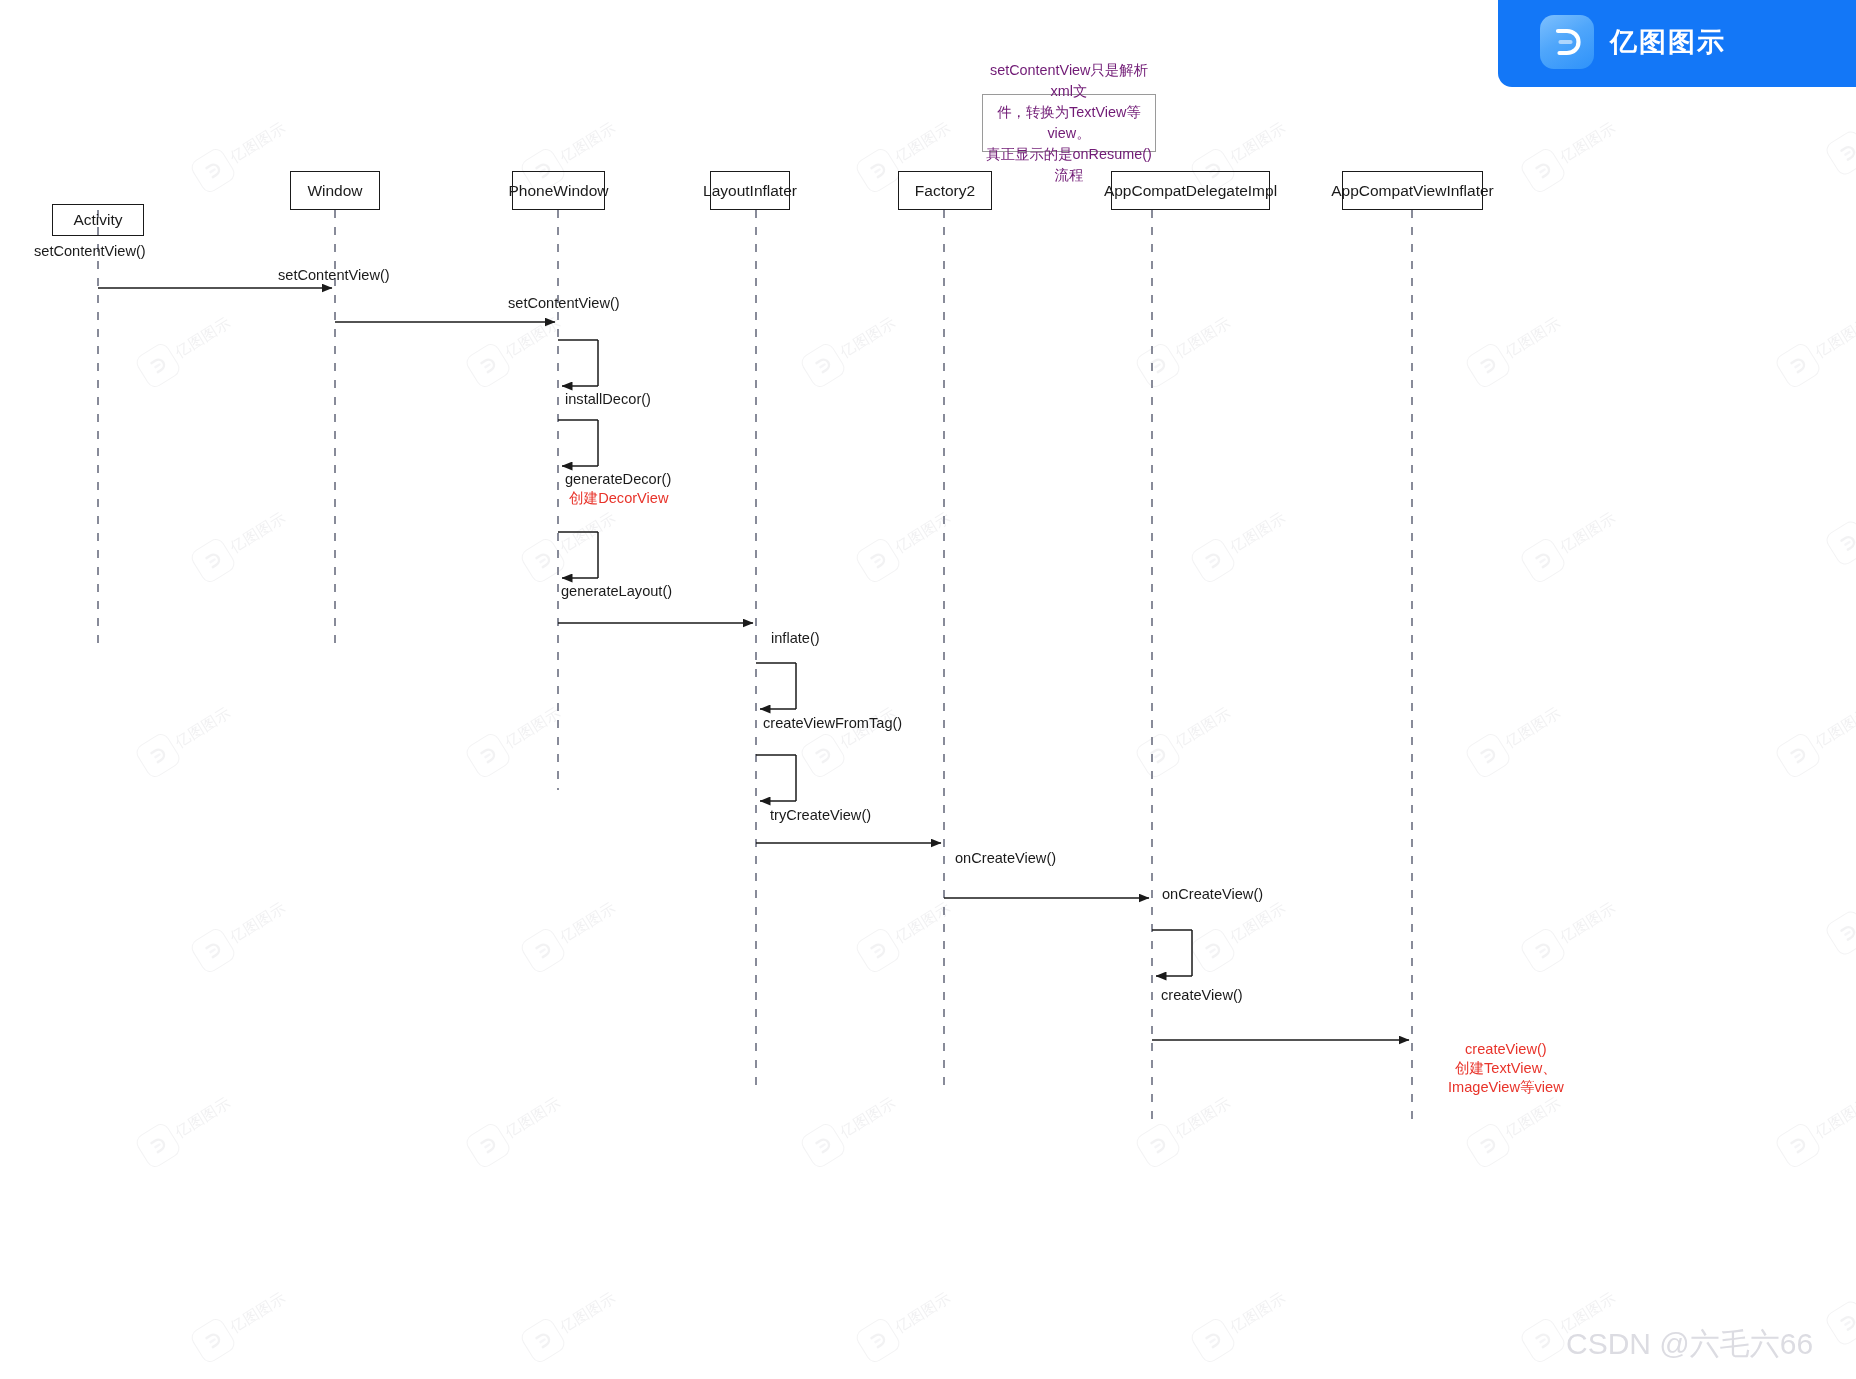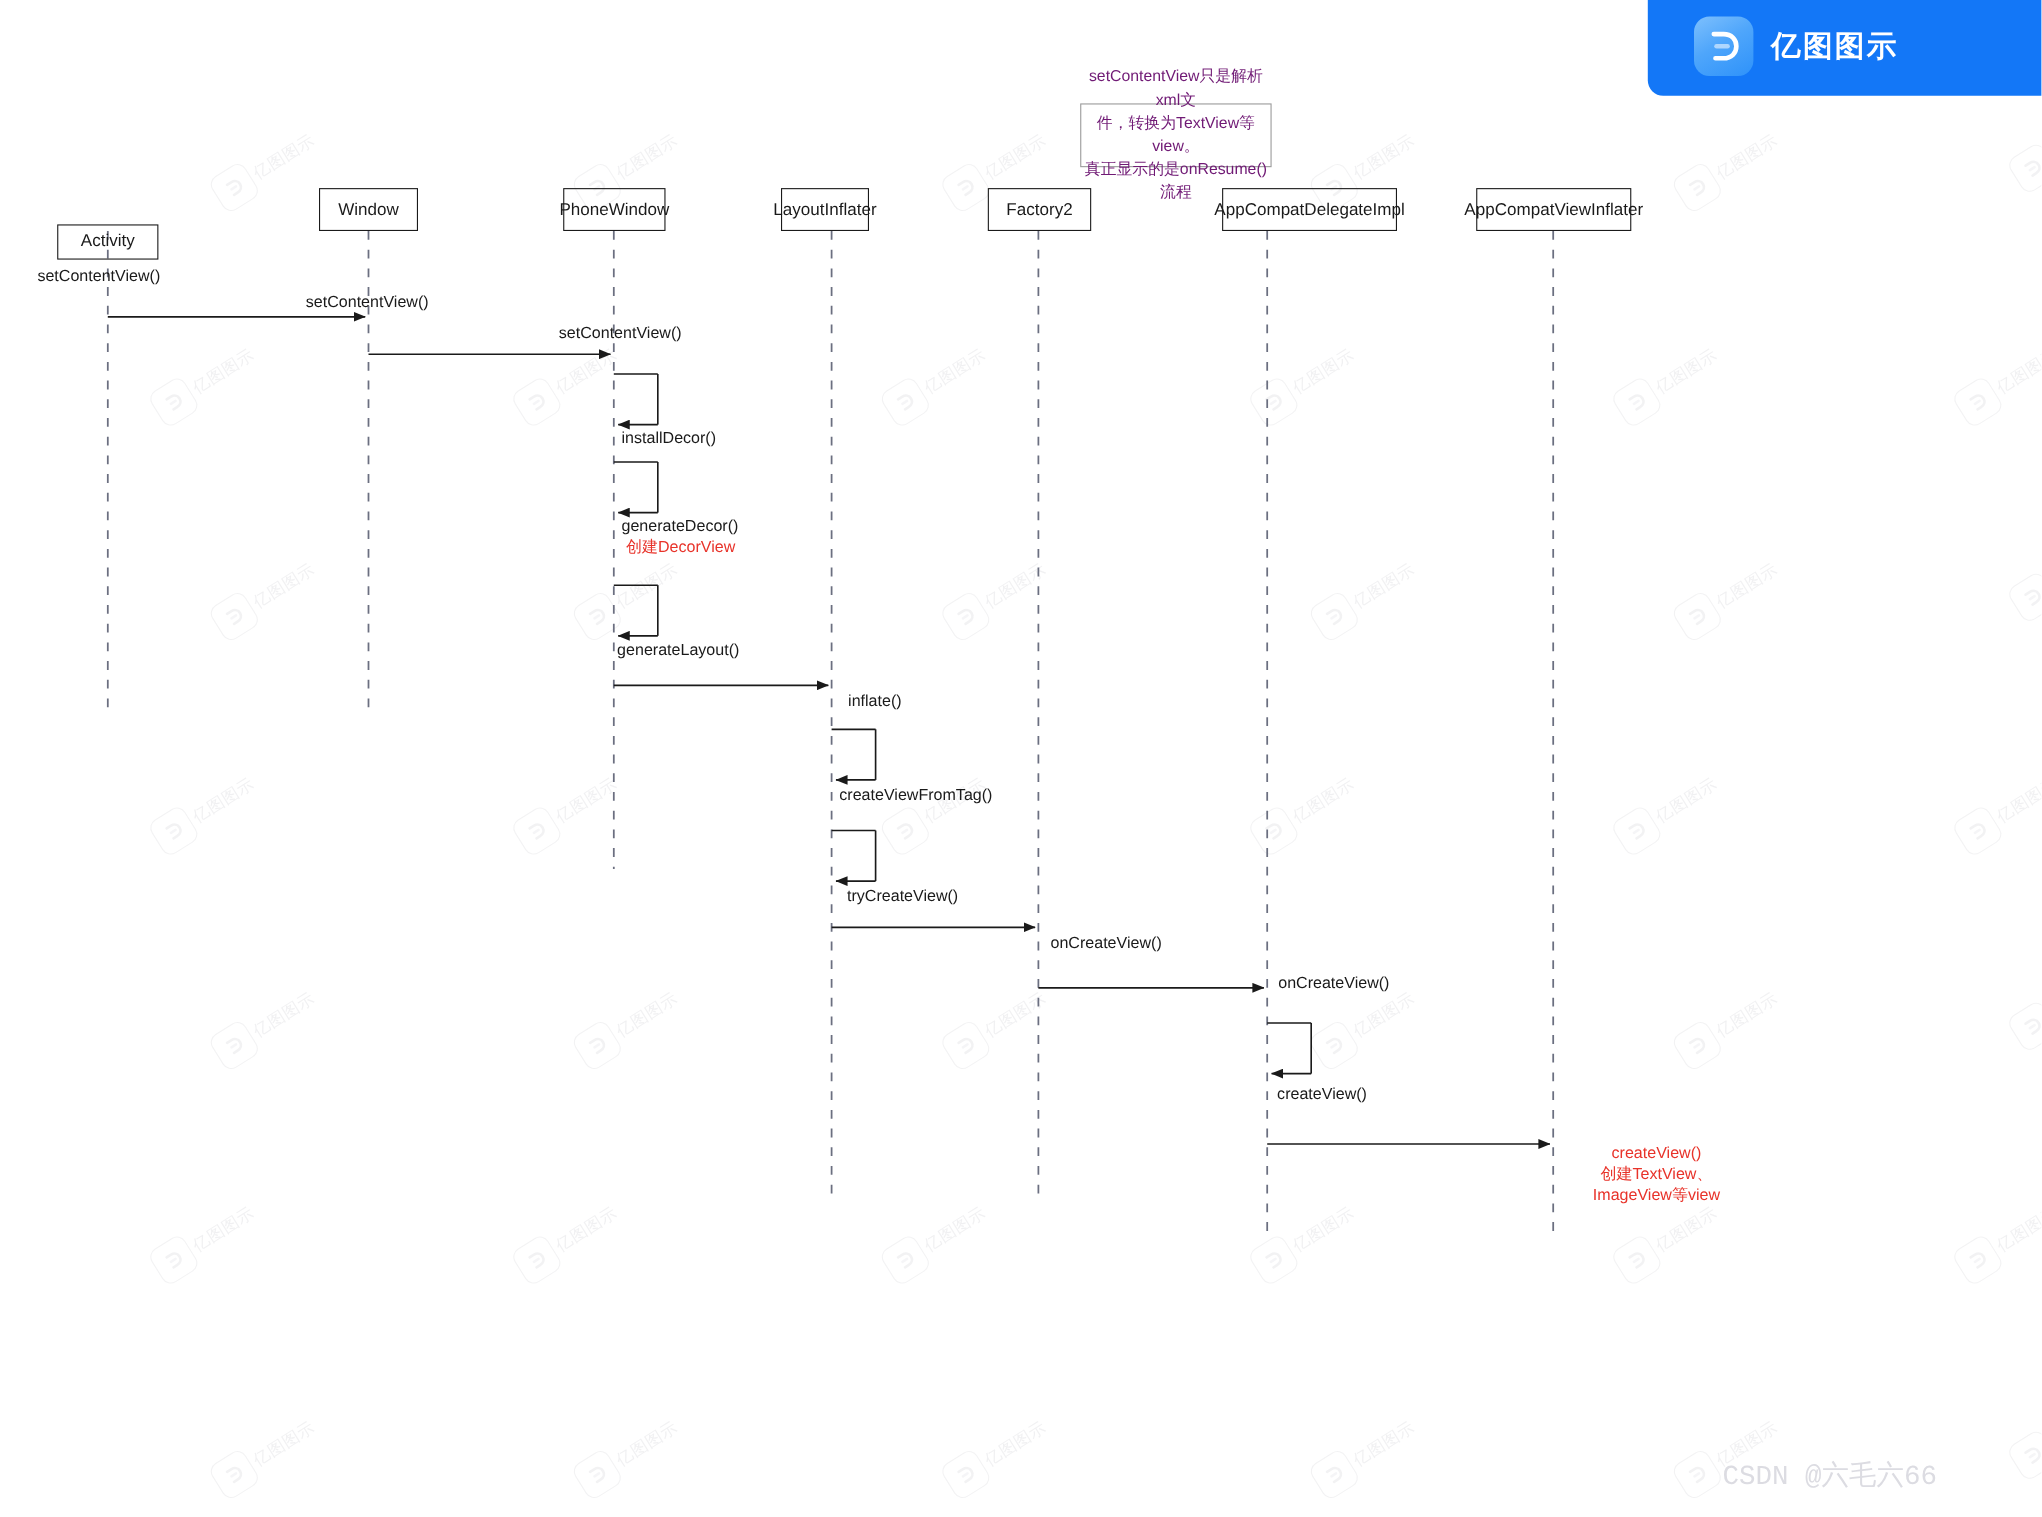--- a/index.html
+++ b/index.html
@@ -130,23 +130,23 @@
     font-size: 14.4px;
     line-height: 21px;
     white-space: pre-line;
     font-family: "Liberation Sans", sans-serif;
   }
   #title-note .note-text { color: #e8332a; }
   #info-note .note-text { color: #701a75; }
   #csdn-wm {
     position: absolute;
     left: 1566px; top: 1324px;
-    font-size: 25px;
+    font-size: 30px;
     color: #dcdce2;
-    font-family: Liberation Mono, monospace;
+    font-family: Liberation Sans, sans-serif;
     white-space: nowrap;
     z-index: 2;
   }
 </style>
 </head>
 <body>
 
 <div id="canvas">
 
   <div id="watermarks">

